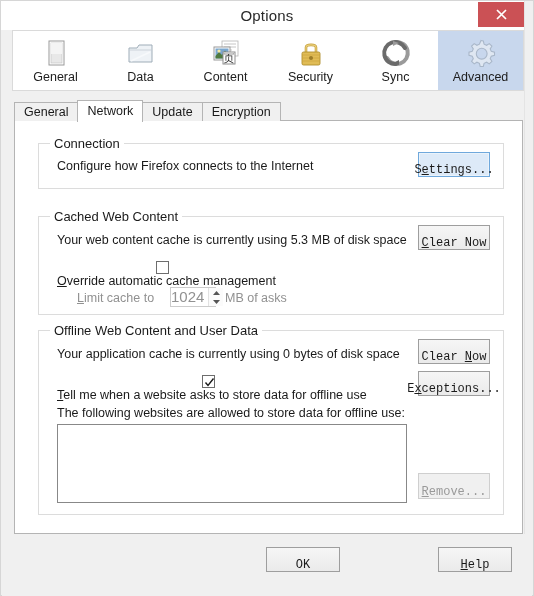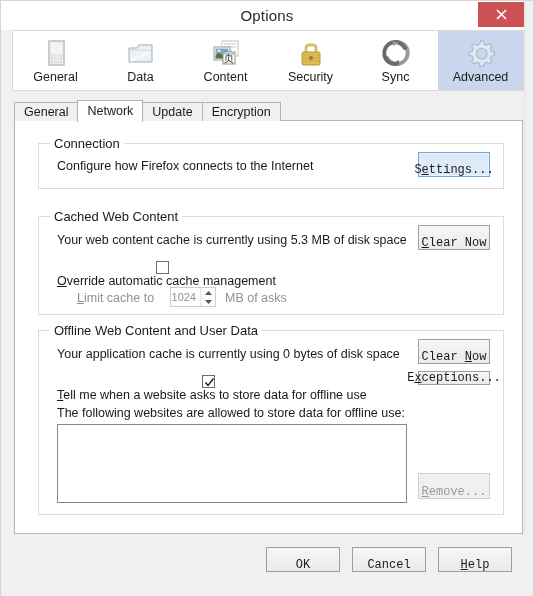--- a/index.html
+++ b/index.html
@@ -237,23 +237,23 @@
     display: flex;
     flex-direction: row;
     box-sizing: border-box;
     border: 1px solid #cccccc;
     background: #ffffff;
     height: 20px;
     width: 46px;
   }
   .spinner-val {
     flex: 1 1 auto;
-    text-align: right;
+    text-align: left;
     padding-right: 4px;
-    font-size: 11px;
+    font-size: 15px;
     line-height: 18px;
     color: #919191;
     font-family: "Liberation Sans", sans-serif;
   }
   .spin-arrows {
     width: 14px;
     flex: none;
     display: flex;
     flex-direction: column;
     border-left: 1px solid #e2e2e2;
@@ -440,41 +440,38 @@
 
       <div class="cbrow" style="left:18px; top:44px;">
         <span class="cbox">
           <svg width="11" height="11" viewBox="0 0 11 11">
             <path d="M1.5,5.5 L4,8.5 L9.5,1.5" stroke="#1a1a1a" stroke-width="1.4" fill="none"></path>
           </svg>
         </span>
         <span class="cblabel"><u>T</u>ell me when a website asks to store data for offline use</span>
       </div>
 
-      <button class="btn" id="btn-exceptions" style="left:379px; top:40px; width:72px; height:14px;">
+      <button class="btn" id="btn-exceptions" style="left:379px; top:40px; width:72px; height:25px;">
         <span>E<u>x</u>ceptions...</span>
       </button>
 
       <span class="row-text" style="left:18px; top:74px;">The following websites are allowed to store data for offline use:</span>
 
       <div class="listbox" style="left:18px; top:93px; width:350px; height:79px;"></div>
 
       <button class="btn disabled" id="btn-remove" style="left:379px; top:142px; width:72px; height:26px;">
         <span><u>R</u>emove...</span>
       </button>
     </div>
   </div>
 
   <div class="right-edge"></div>
 
   <div class="bottombar">
     <button class="btn btn-bottom" id="btn-ok">
       <span>OK</span>
-    </button>
-    <button class="btn btn-bottom" id="btn-cancel">
-      <span>Cancel</span>
     </button>
     <button class="btn btn-bottom" id="btn-help">
       <span><u>H</u>elp</span>
     </button>
   </div>
 
 </div>
 
 </body></html>

